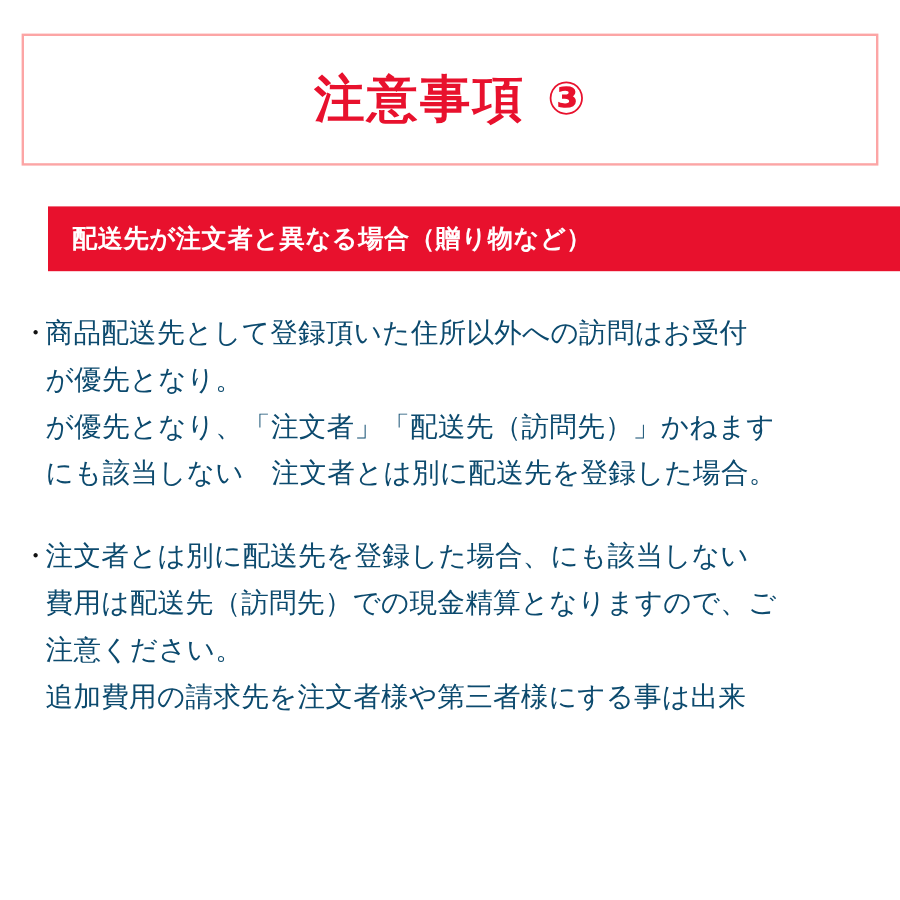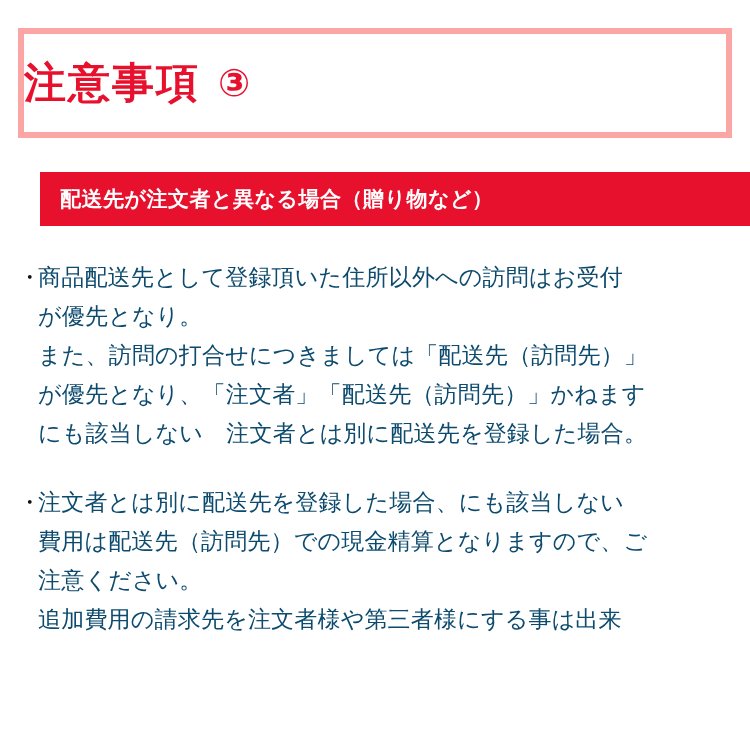--- a/index.html
+++ b/index.html
@@ -23,24 +23,24 @@
   }
 
   
   .title-box {
     position: absolute;
     left: 18px;
     top: 28px;
     width: 714px;
     height: 110px;
     box-sizing: border-box;
-    border: 6px solid #fca5a5;
+    border: 2px solid #fca5a5;
     display: flex;
     align-items: center;
-    justify-content: flex-start;
+    justify-content: center;
   }
   .title-text {
     color: #e8112d;
     font-size: 42px;
     font-weight: bold;
     letter-spacing: 2px;
     line-height: 1;
     white-space: nowrap;
   }
   .title-num {
@@ -116,21 +116,20 @@
     <span class="section-band-label">配送先が注文者と異なる場合（贈り物など）</span>
   </div>
 
   <div class="body">
 
     <div class="bullet-item">
       <span class="bullet-mark">・</span>
       <div class="bullet-lines">
         <div class="bullet-line">商品配送先として登録頂いた住所以外への訪問はお受付</div>
         <div class="bullet-line">が優先となり。</div>
-        <div class="bullet-line">また、訪問の打合せにつきましては「配送先（訪問先）」</div>
         <div class="bullet-line">が優先となり、「注文者」「配送先（訪問先）」かねます</div>
         <div class="bullet-line">にも該当しない　注文者とは別に配送先を登録した場合。</div>
       </div>
     </div>
 
     <div class="bullet-item">
       <span class="bullet-mark">・</span>
       <div class="bullet-lines">
         <div class="bullet-line">注文者とは別に配送先を登録した場合、にも該当しない</div>
         <div class="bullet-line">費用は配送先（訪問先）での現金精算となりますので、ご</div>

